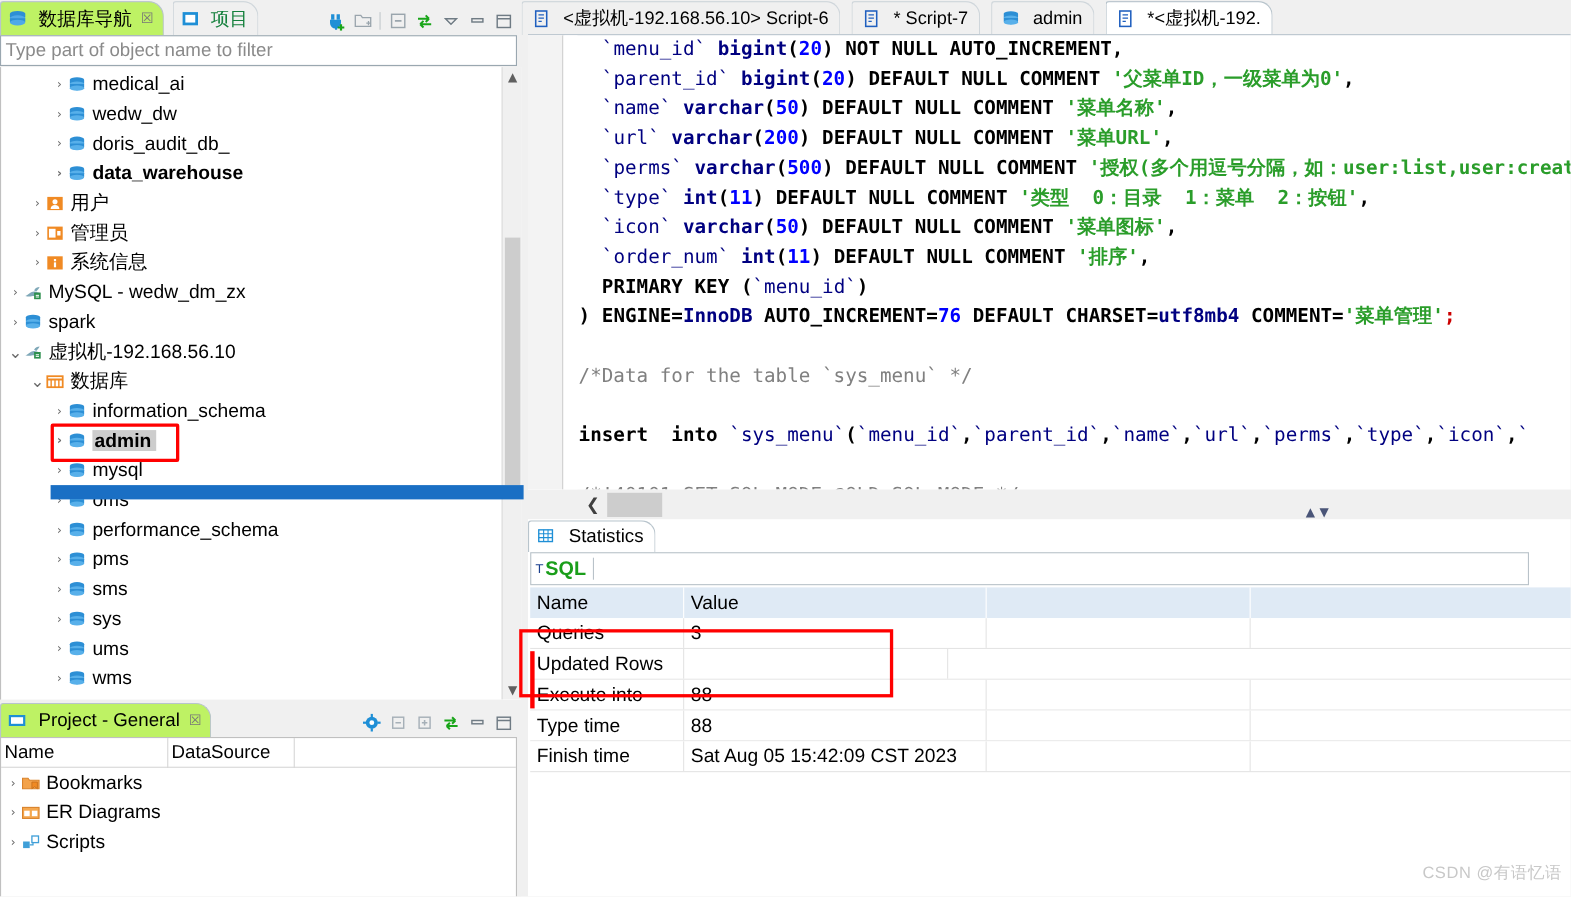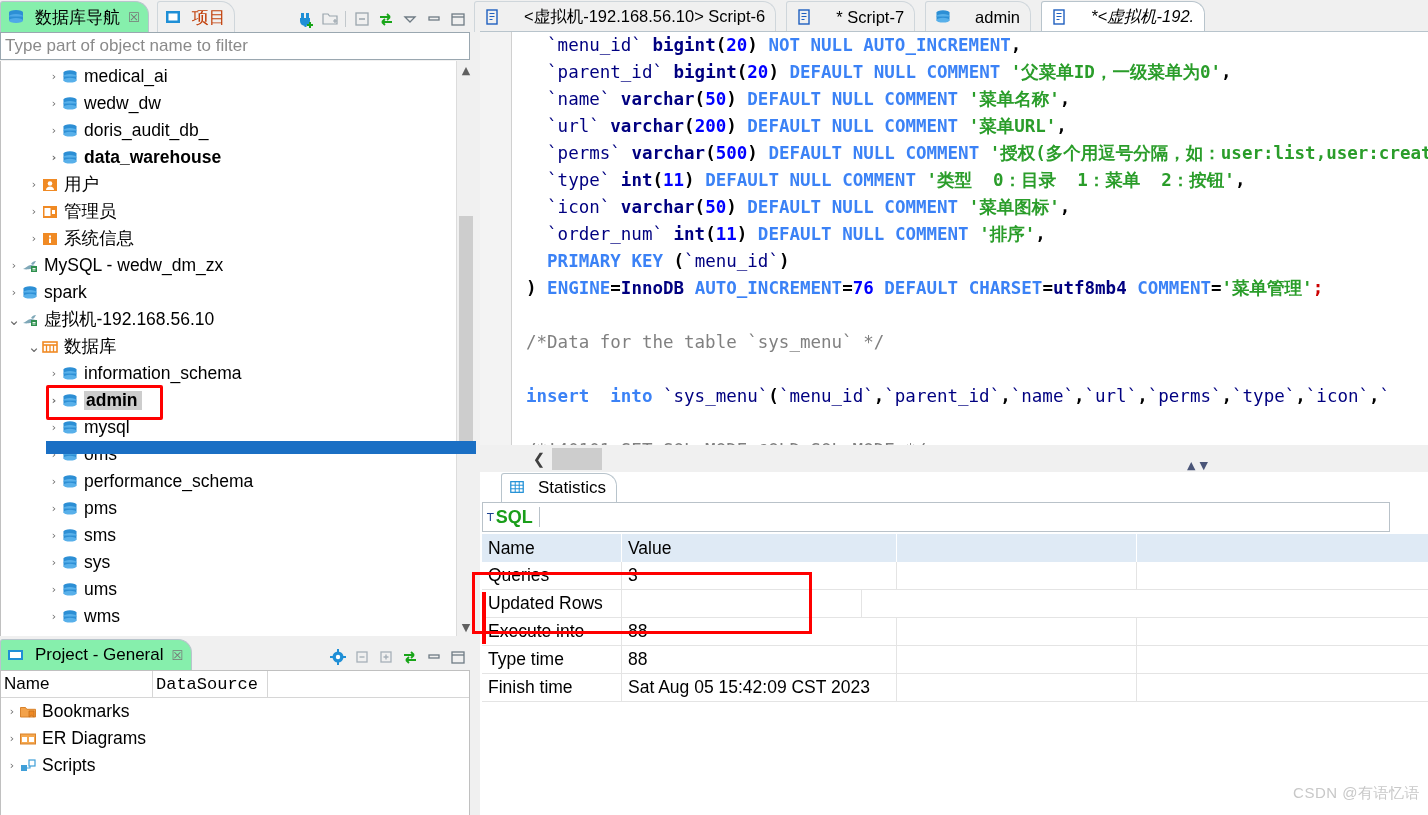--- a/index.html
+++ b/index.html
@@ -36,31 +36,31 @@
     display: flex;
     align-items: flex-end;
   }
   .view-tab {
     height: 31px;
     display: flex; align-items: center;
     padding: 0 8px 0 6px;
     gap: 5px;
     font-size: 17px;
     color: #000;
-    background: #86efac;
+    background: #bef264;
     border: 1px solid #b8c4cc;
     border-bottom: none;
     border-top-left-radius: 3px;
     border-top-right-radius: 14px;
     position: relative;
   }
   .view-tab.inactive {
     background: #f0f0f0;
     border-color: #cfd6db;
-    color: #c2410c;
+    color: #15803d;
   }
   .view-tab .close-x {
     font-size: 13px; color: #777; margin-left: 3px;
     font-family: "DejaVu Sans", sans-serif;
   }
   .tab-icons-right {
     margin-left: auto;
     display: flex; align-items: center; gap: 7px;
     padding: 0 8px 5px 0;
   }
@@ -144,50 +144,50 @@
     border-bottom: none;
   }
   .col-head {
     display: flex; height: 27px;
     border-bottom: 1px solid #d6d6d6;
     font-size: 17px; color: #000;
     align-items: center;
   }
   .col-head .ch { padding-left: 3px; border-right: 1px solid #d6d6d6; height: 27px; display:flex; align-items:center;}
   .ch.c1 { width: 152px; }
-  .ch.c2 { width: 115px; font-family: Liberation Mono, monospace; }
+  .ch.c2 { width: 115px; }
 
   
   #right-col {
     position: absolute; left: 474px; top: 0;
     width: 954px; height: 815px;
     background: #f0f0f0;
   }
   #editor-tabs {
     position: absolute; left: 0; top: 0; right: 0;
     height: 32px;
     display: flex; align-items: flex-end;
     background: #f0f0f0;
     overflow: hidden;
   }
   .etab {
     height: 31px;
-    display: flex; align-items: center; gap: 18px;
+    display: flex; align-items: center; gap: 6px;
     padding: 0 10px 0 8px;
     font-size: 16.5px;
     color: #000;
     background: #f0f0f0;
     border: 1px solid #cfd6db;
     border-bottom: none;
     border-top-left-radius: 3px;
     border-top-right-radius: 13px;
     white-space: nowrap;
     flex: 0 0 auto;
   }
-  .etab.active { background: #ffffff; border-color: #b8c4cc; font-style: italic; }
+  .etab.active { background: #ffffff; border-color: #b8c4cc; }
   .etab.modified { }
 
   #editor-pane {
     position: absolute; left: 6px; top: 31px;
     width: 948px; height: 414px;
     background: #ffffff;
     border-top: 1px solid #b8c4cc;
     overflow: hidden;
   }
   #gutter {
@@ -205,21 +205,21 @@
     position: absolute; left: 46px; top: 0;
     right: 0; bottom: 0;
     font-family: "DejaVu Sans Mono", monospace;
     font-size: 17.5px;
     line-height: 27px;
     white-space: pre;
     color: #000;
     overflow: hidden;
     padding-top: 0px;
   }
-  .kw { color: #3b82f6; font-weight: bold; }
+  .kw { color: #000000; font-weight: bold; }
   .kw2 { color: #000080; font-weight: bold; }
   .num { color: #0000ff; font-weight: bold; }
   .str { color: #2a9d2a; font-weight: bold; }
   .cmt { color: #808080; }
   .tick { color: #000080; }
   .sym { color: #000; font-weight: bold; }
   .semi { color: #cc0000; font-weight: bold; }
 
   #sel-line {
     position: absolute; left: 46px; width: 430px; height: 13px;
@@ -252,21 +252,21 @@
   }
 
   
   #stats-pane {
     position: absolute; left: 480px; top: 472px;
     width: 948px; height: 343px;
     background: #ffffff;
   }
   #stats-tabbar {
     position: absolute; left: 0; top: 0; height: 30px;
-    display: flex; align-items: flex-end; margin-left: 21px;
+    display: flex; align-items: flex-end;
   }
   #stats-tab {
     height: 29px; display: flex; align-items: center; gap: 6px;
     padding: 0 10px 0 7px;
     font-size: 17px;
     background: #ffffff;
     border: 1px solid #b8c4cc;
     border-bottom: none;
     border-top-left-radius: 3px; border-top-right-radius: 13px;
   }

